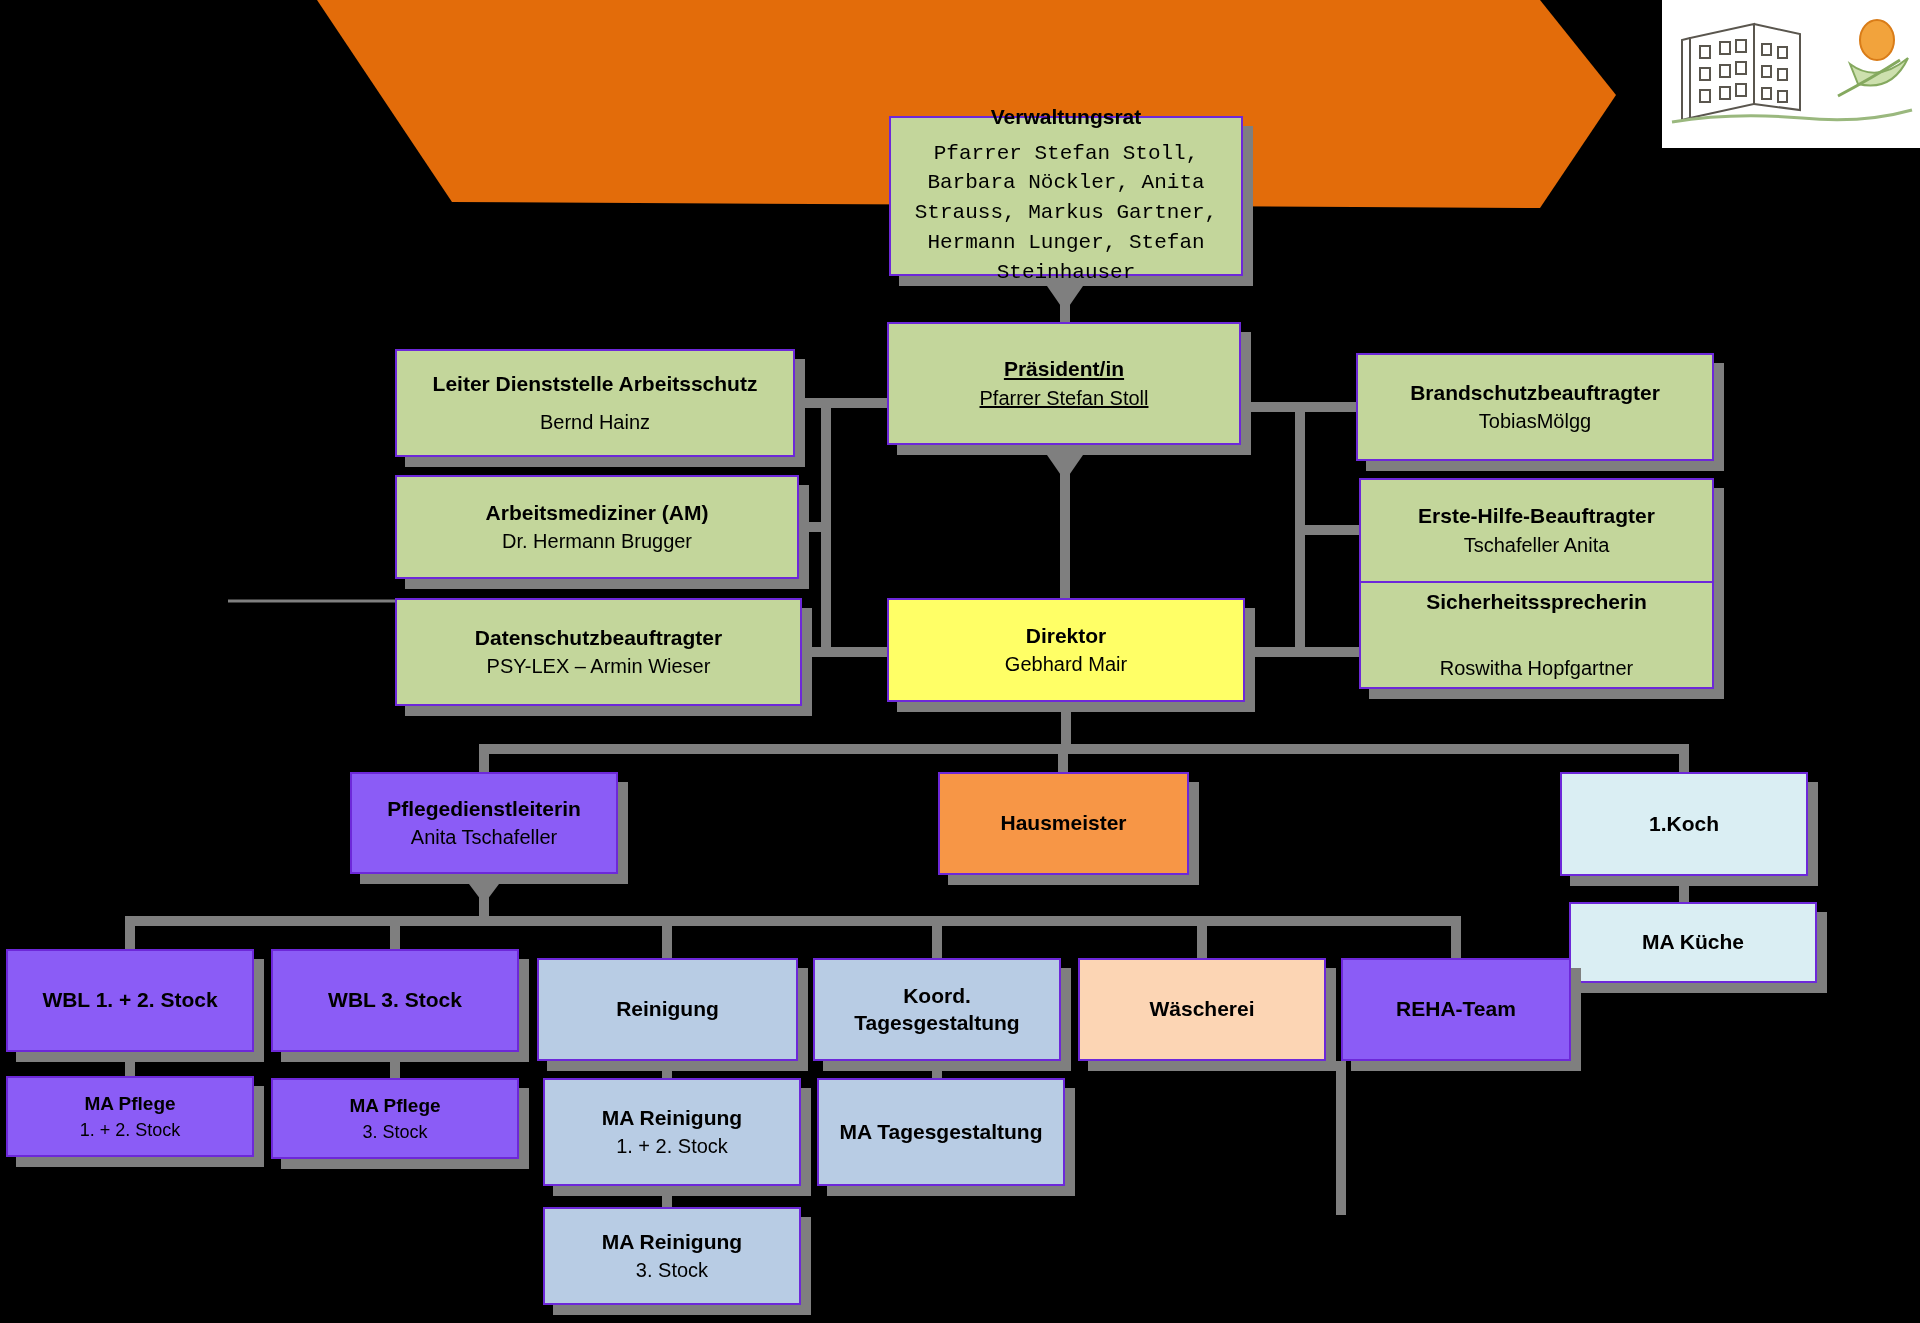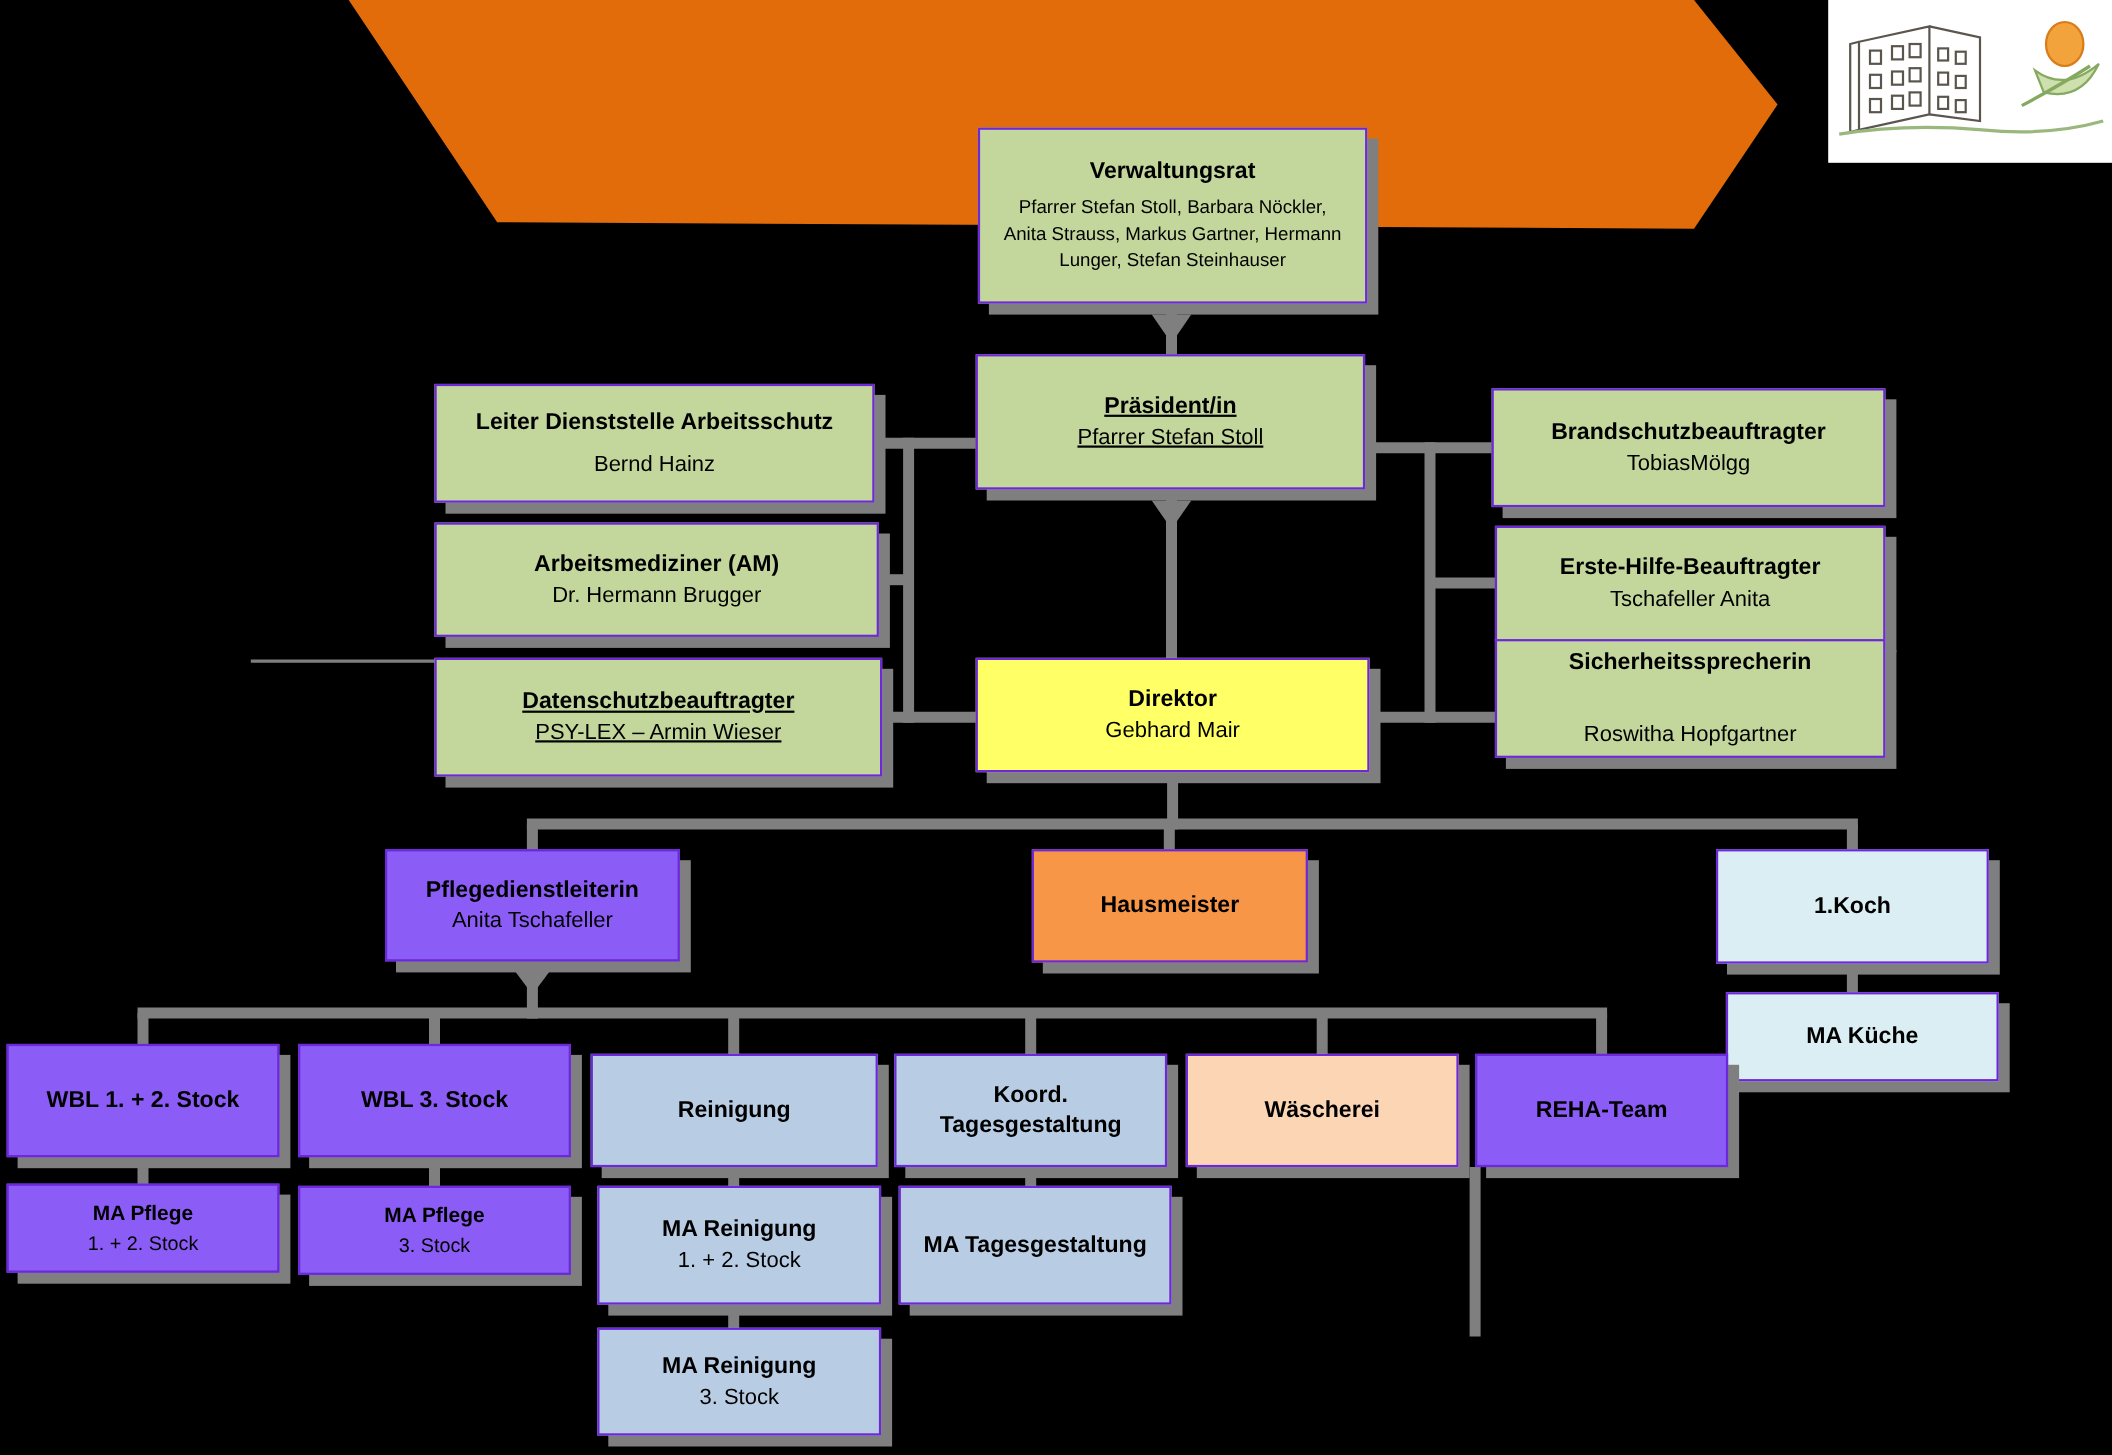--- a/index.html
+++ b/index.html
@@ -21,21 +21,21 @@
     display:flex;
     flex-direction:column;
     align-items:center;
     justify-content:center;
     text-align:center;
     color:#000;
     padding:4px 8px;
   }
   .node .t{font-weight:bold;font-size:21px;line-height:1.25;}
   .node .s{font-size:20px;line-height:1.25;margin-top:3px;}
-  .node .names{font-size:17px;line-height:1.42;margin-top:8px;padding:0 10px;}
+  .node .names{font-size:21px;line-height:1.42;margin-top:8px;padding:0 10px;font-family:Liberation Mono, monospace;}
   .green{background:#C3D69B;}
   .yellow{background:#FFFF66;}
   .purple{background:#8b5cf6;}
   .orange{background:#F79646;}
   .blue{background:#B8CCE4;}
   .lightblue{background:#DAEEF3;}
   .peach{background:#FCD5B4;}
 </style>
 </head>
 <body>
@@ -127,21 +127,21 @@
   <div class="node green" style="left:395px;top:349px;width:400px;height:108px;gap:10px;">
     <div class="t">Leiter Dienststelle Arbeitsschutz</div>
     <div class="s">Bernd Hainz</div>
   </div>
 
   <div class="node green" style="left:395px;top:475px;width:404px;height:104px;">
     <div class="t">Arbeitsmediziner (AM)</div>
     <div class="s">Dr. Hermann Brugger</div>
   </div>
 
-  <div class="node green" style="left:395px;top:598px;width:407px;height:108px;text-decoration:underline;">
+  <div class="node green" style="left:395px;top:598px;width:407px;height:108px;">
     <div class="t">Datenschutzbeauftragter</div>
     <div class="s">PSY-LEX – Armin Wieser</div>
   </div>
 
   <div class="node green" style="left:1356px;top:353px;width:358px;height:108px;">
     <div class="t">Brandschutzbeauftragter</div>
     <div class="s">TobiasMölgg</div>
   </div>
 
   <div class="node green" style="left:1359px;top:478px;width:355px;height:105px;">

